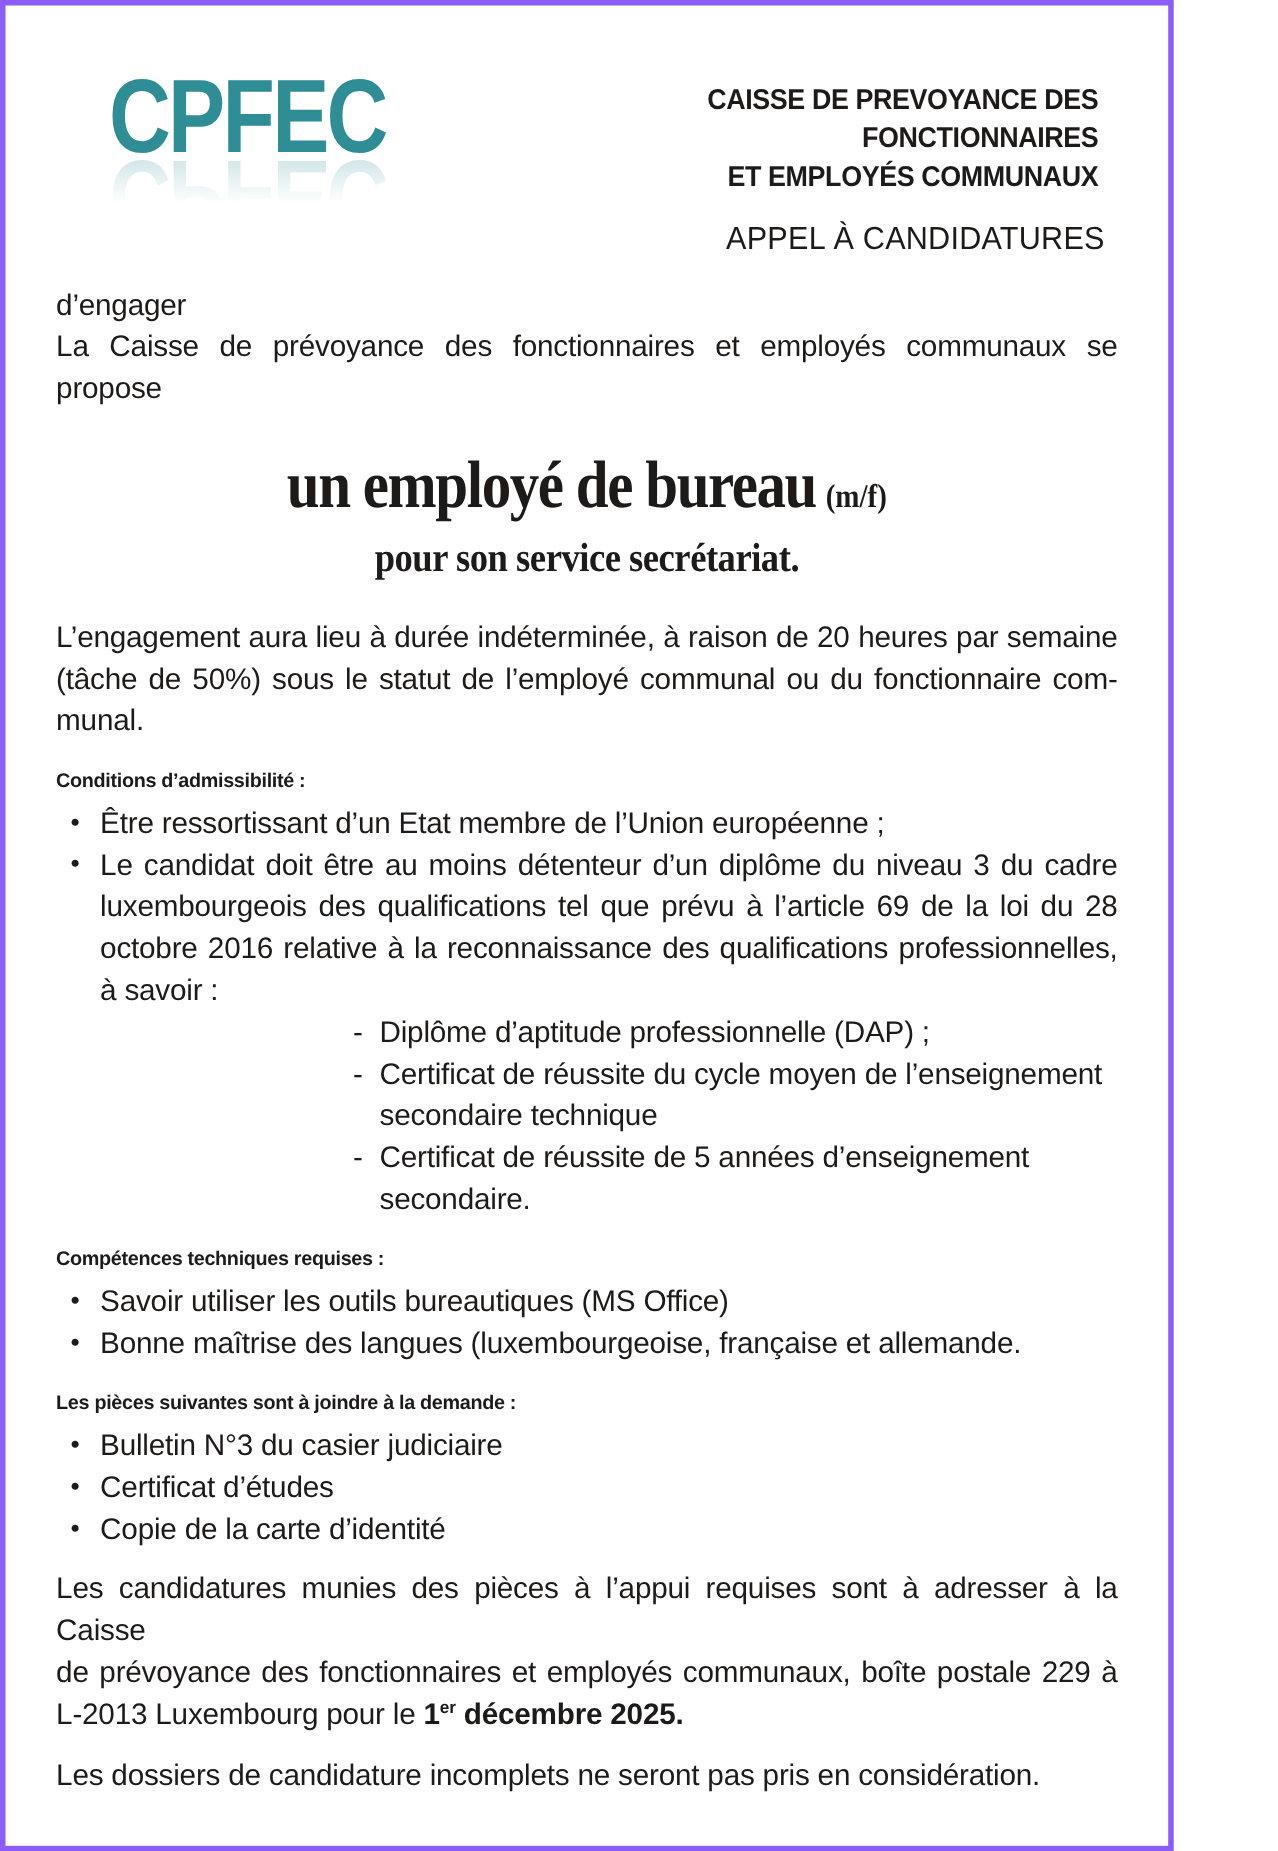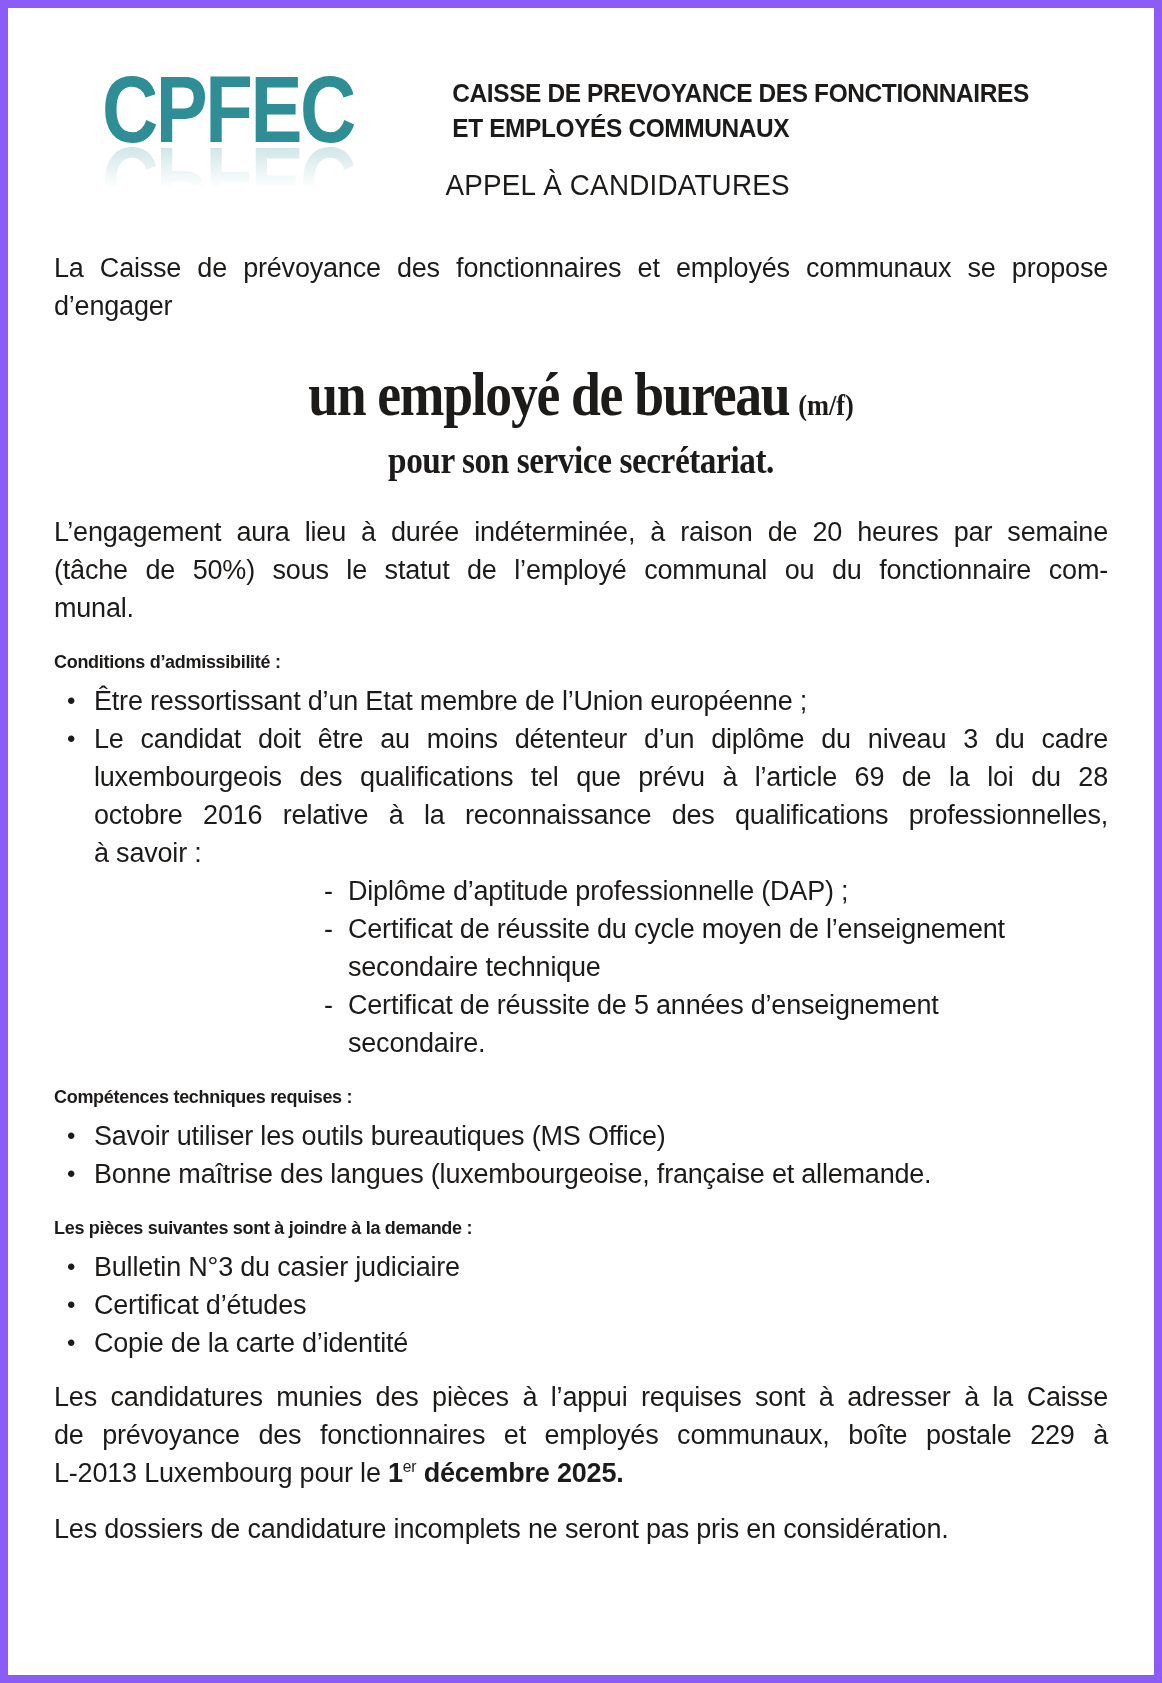--- a/index.html
+++ b/index.html
@@ -3,25 +3,25 @@
 <meta charset="utf-8">
 <style>
   html, body {
     margin: 0;
     padding: 0;
     background: #ffffff;
   }
   .page {
     position: relative;
     box-sizing: border-box;
-    width: 1162px;
+    width: 1067px;
     height: 1683px;
     margin: 0;
     background: #ffffff;
-    border: 8px solid #8b5cf6;
+    border: 5px solid #8b5cf6;
     padding: 58px 46px 0 46px;
     overflow: hidden;
     font-family: "Liberation Sans", "DejaVu Sans", sans-serif;
     color: #1d1b1a;
   }
 
   
   .header-row {
     display: flex;
     align-items: flex-start;
@@ -53,21 +53,21 @@
     line-height: 0.92;
     color: #2f8d95;
     transform: scaleY(-1);
     opacity: 0.30;
     margin-top: -16px;
     -webkit-mask-image: linear-gradient(to bottom, rgba(0,0,0,0) 42%, rgba(0,0,0,0.9) 100%);
     mask-image: linear-gradient(to bottom, rgba(0,0,0,0) 42%, rgba(0,0,0,0.9) 100%);
   }
   .header-text {
     flex: 1;
-    text-align: left;
+    text-align: right;
     padding-top: 10px;
   }
   .org-line {
     font-weight: 700;
     font-size: 26px;
     line-height: 35px;
     letter-spacing: -0.4px;
     transform: scaleX(0.94);
     transform-origin: center;
   }
@@ -149,21 +149,21 @@
   .dash-body { flex: 1; min-width: 0; }
 
   .closing { margin-top: 16px; }
   .footer-note { margin-top: 18px; }
 
   .b { font-weight: 700; }
   sup.ord {
     font-size: 0.58em;
     vertical-align: super;
     line-height: 0;
-    font-weight: 400;
+    font-weight: 700;
   }
 </style>
 </head>
 <body>
 
 <div class="page">
 
   <div class="header-row">
     <div class="logo-block">
       <span class="logo-inner">
@@ -172,22 +172,22 @@
       </span>
     </div>
     <div class="header-text">
       <div class="org-line">CAISSE DE PREVOYANCE DES FONCTIONNAIRES</div>
       <div class="org-line">ET EMPLOYÉS COMMUNAUX</div>
       <div class="appel">APPEL À CANDIDATURES</div>
     </div>
   </div>
 
   <div class="para intro">
+    <span class="line">d’engager</span>
     <span class="line jl">La Caisse de prévoyance des fonctionnaires et employés communaux se propose</span>
-    <span class="line">d’engager</span>
   </div>
 
   <div class="title-block">
     <div class="job-title-line"><span>un employé de bureau</span><span class="job-mf">(m/f)</span></div>
     <div class="job-sub">pour son service secrétariat.</div>
   </div>
 
   <div class="para">
     <span class="line jl">L’engagement aura lieu à durée indéterminée, à raison de 20 heures par semaine</span>
     <span class="line jl">(tâche de 50%) sous le statut de l’employé communal ou du fonctionnaire com-</span>

